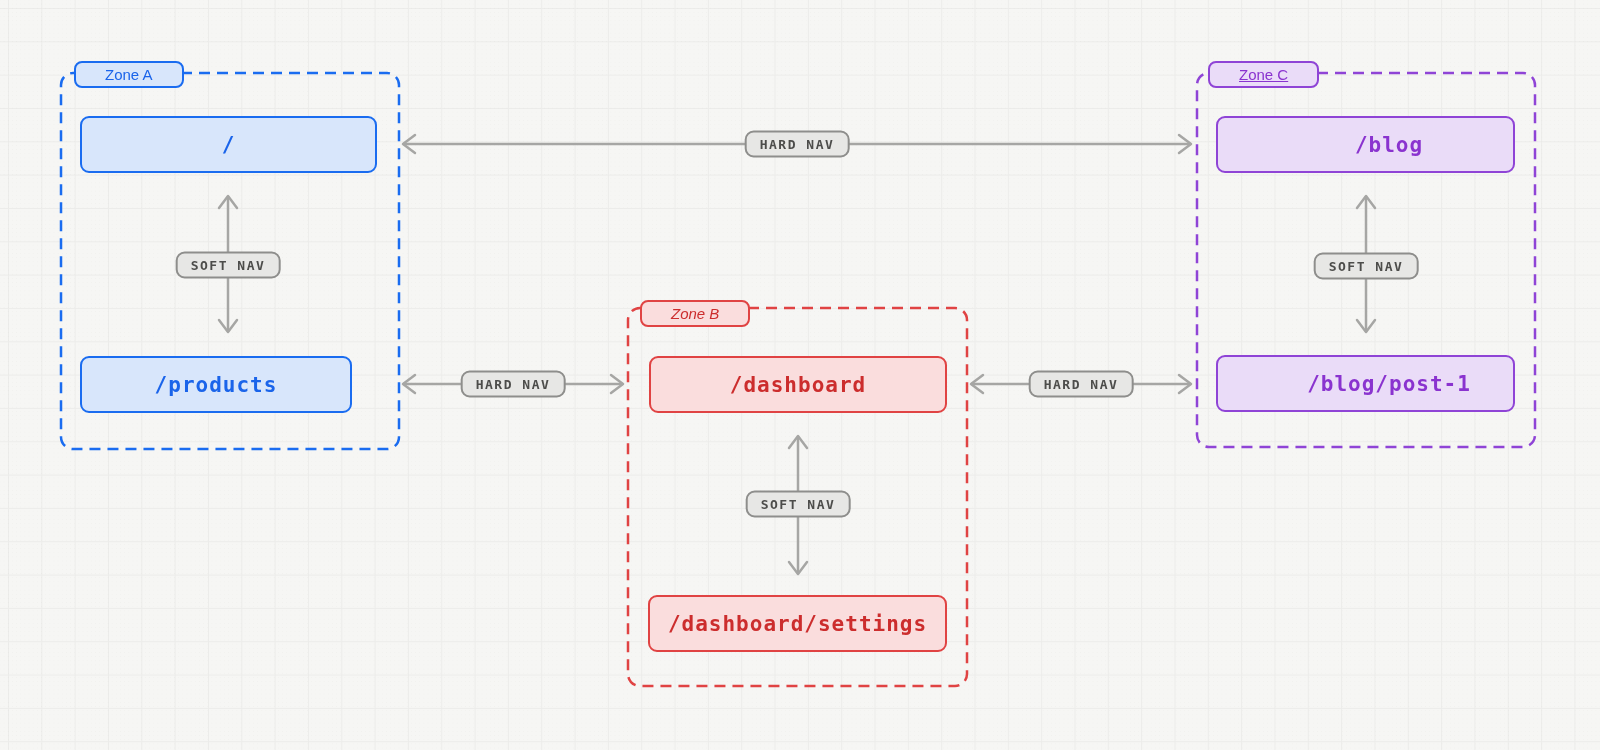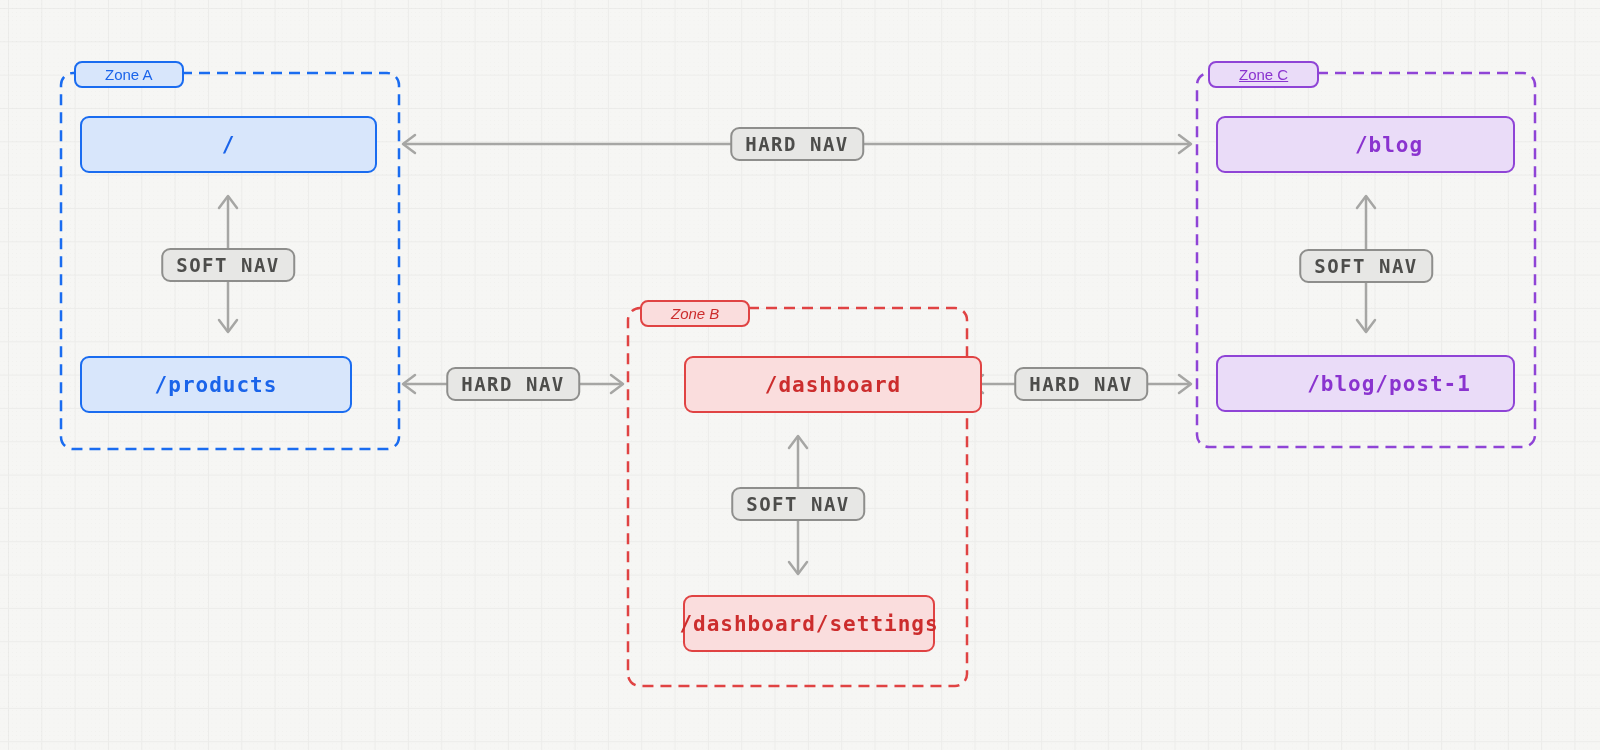--- a/index.html
+++ b/index.html
@@ -30,21 +30,21 @@
     display: flex;
     align-items: center;
     justify-content: center;
     font-family: "DejaVu Sans Mono", monospace;
     font-size: 21px;
     font-weight: bold;
     letter-spacing: 1px;
     white-space: nowrap;
   }
   .node.blue   { background: #d8e6fb; border-color: #1a6cf0; color: #1a64ea; }
-  .node.red    { background: #fadddd; border-color: #e04343; color: #cc2d2d; margin-left: 35px; }
+  .node.red    { background: #fadddd; border-color: #e04343; color: #cc2d2d; }
   .node.purple { background: #eadcf8; border-color: #8f44d6; color: #8a33cf; padding-left: 47px; }
 
   .zone-label {
     position: absolute;
     height: 27px;
     box-sizing: border-box;
     padding: 0 29px;
     border: 2px solid;
     border-radius: 8px;
     display: flex;
@@ -59,21 +59,21 @@
 
   .nav-pill {
     position: absolute;
     transform: translate(-50%, -50%);
     background: #e7e7e5;
     border: 2.5px solid #8e8e8c;
     border-radius: 9px;
     padding: 4px 13px;
     color: #4d4d4b;
     font-family: "DejaVu Sans Mono", monospace;
-    font-size: 19px;
+    font-size: 13px;
     font-weight: bold;
     letter-spacing: 1.5px;
     white-space: nowrap;
   }
 </style>
 </head>
 <body>
 
 <div class="canvas">
 
@@ -98,21 +98,21 @@
   </svg>
 
   <div class="zone-label blue" style="left:74px; top:61px;">Zone A</div>
   <div class="zone-label red" style="left:640px; top:300px;">Zone B</div>
   <div class="zone-label purple" style="left:1208px; top:61px;text-decoration:underline;">Zone C</div>
 
   <div class="node blue" style="left:80px; top:116px; width:297px;">/</div>
   <div class="node blue" style="left:80px; top:356px; width:272px;">/products</div>
 
   <div class="node red" style="left:649px; top:356px; width:298px;">/dashboard</div>
-  <div class="node red" style="left:648px; top:595px; width:252px;">/dashboard/settings</div>
+  <div class="node red" style="left:648px; top:595px; width:299px;">/dashboard/settings</div>
 
   <div class="node purple" style="left:1216px; top:116px; width:299px;">/blog</div>
   <div class="node purple" style="left:1216px; top:355px; width:299px;">/blog/post-1</div>
 
   <div class="nav-pill" style="left:797px; top:144px;">HARD NAV</div>
   <div class="nav-pill" style="left:228px; top:265px;">SOFT NAV</div>
   <div class="nav-pill" style="left:513px; top:384px;">HARD NAV</div>
   <div class="nav-pill" style="left:1081px; top:384px;">HARD NAV</div>
   <div class="nav-pill" style="left:798px; top:504px;">SOFT NAV</div>
   <div class="nav-pill" style="left:1366px; top:266px;">SOFT NAV</div>

